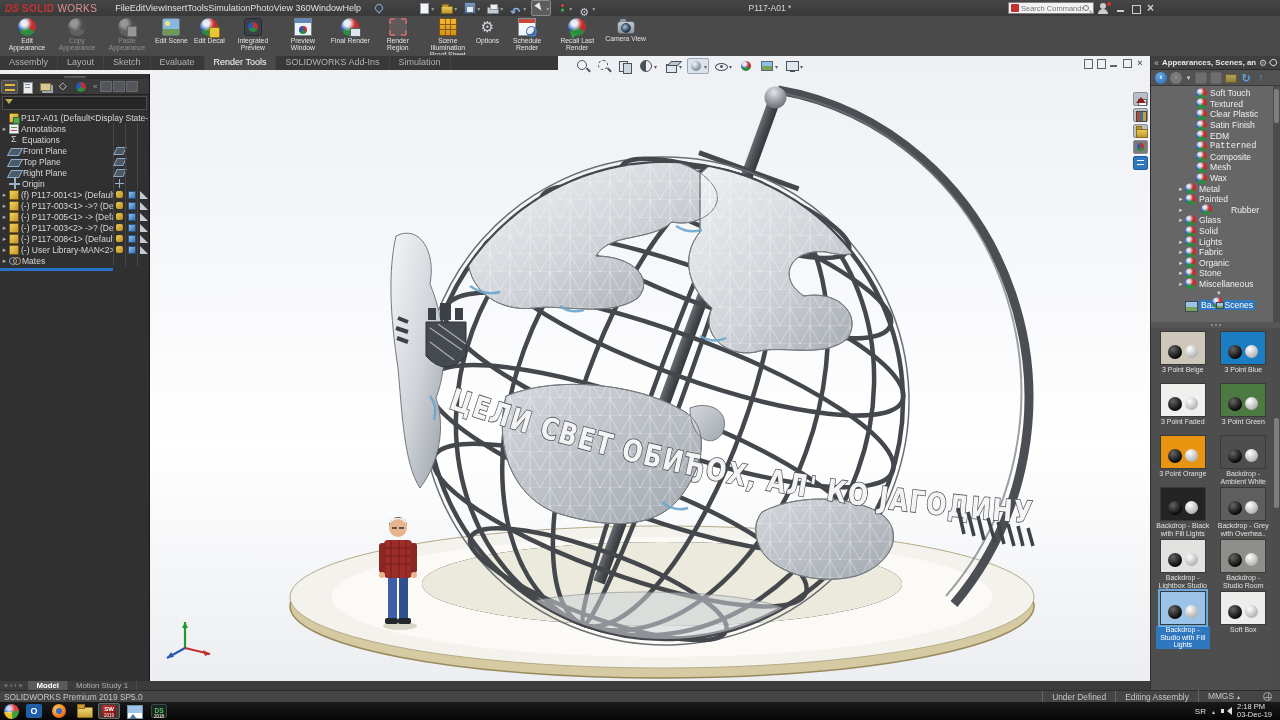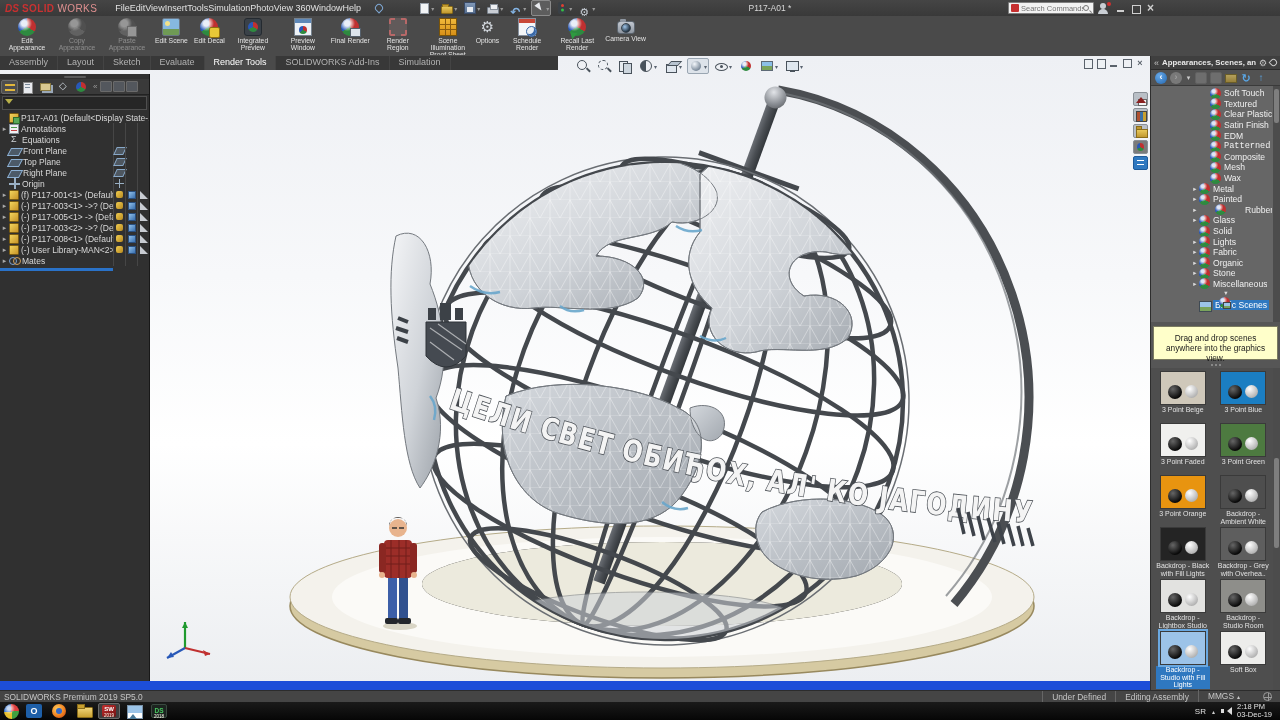--- a/index.html
+++ b/index.html
@@ -183,21 +183,21 @@
   #tp-header .pin{width:7px;height:7px;border:1.3px solid #c8c8c8;border-radius:50% 50% 50% 0;transform:rotate(45deg)}
   #tp-toolbar{height:16px;display:flex;align-items:center;gap:3px;padding:0 4px;background:#525252;border-bottom:1px solid #3a3a3a}
   .tpi{width:12px;height:12px;position:relative;text-align:center}
   .tpi-back{border-radius:50%;background:radial-gradient(circle at 35% 30%,#66a8e8,#2568b0);color:#fff;font-size:9px;line-height:11px;font-weight:bold}
   .tpi-fwd{border-radius:50%;background:#9a9a9a;color:#ddd;font-size:9px;line-height:11px;font-weight:bold;opacity:.55}
   .tpi-caret{color:#ccc;font-size:7px;line-height:12px;width:7px}
   .tpi-brush,.tpi-tag{background:#8a8a8a;border:1px solid #707070;opacity:.5;border-radius:2px}
   .tpi-folder{background:linear-gradient(#cdb460,#a88c34);border:1px solid #70601e;height:9px;margin-top:2px;opacity:.8}
   .tpi-refresh{color:#5aa8e8;font-size:11px;line-height:12px;font-weight:bold}
   .tpi-up{color:#5aa8e8;font-size:10px;line-height:12px;font-weight:bold}
-  #tp-tree{position:relative;height:236px;background:#666;overflow:hidden;padding:2px 8px 0 16px}
+  #tp-tree{position:relative;height:236px;background:#666;overflow:hidden;padding:2px 8px 0 2px}
   .rrow{display:flex;align-items:center;height:10.6px;font-size:8.6px;color:#f0f0f0;white-space:nowrap}
   .rrow.sel .rlabel{background:#2f78c0;color:#fff;padding:0 2px}
   .rcar{width:8px;flex:none;font-size:6.5px;color:#ddd;text-align:center}
   .bi{width:11px;height:11px;flex:none;margin-right:3px;position:relative}
   .bi-ball::before,.bi-scenes::before{content:"";position:absolute;inset:0;border-radius:50%;background:radial-gradient(circle at 35% 30%,rgba(255,255,255,.85) 0 14%,rgba(255,255,255,0) 42%),conic-gradient(#c03030 0 120deg,#2e8a40 0 240deg,#2858b8 0)}
   .bi-scenes::after{content:"";position:absolute;right:-1px;bottom:-1px;width:6px;height:5px;background:linear-gradient(#9cc4e8 0 55%,#7aa45c 0);border:1px solid #444}
   .bi-scene-item::before{content:"";position:absolute;left:0;top:1px;width:11px;height:9px;background:linear-gradient(#9cc4e8 0 55%,#7aa45c 0);border:1px solid #3f4a54}
   .rlabel{overflow:hidden}
   .vscroll{position:absolute;right:0;top:0;bottom:0;width:7px;background:#4c4c4c}
   .vscroll .thumbtrack{position:absolute;left:1px;width:5px;background:#7e7e7e;border-radius:2px}
@@ -847,21 +847,20 @@
           <div class="rrow sel" style="padding-left: 24px;">
             <span class="rcar"></span>
             <span class="bi bi-scene-item"></span>
             <span class="rlabel">Basic Scenes</span>
           </div>
         </div>
       <div class="vscroll">
           <span class="thumbtrack" style="top:3px;height:34px"></span>
         </div>
     </div>
-    <div id="tp-tip">Drag and drop scenes anywhere into the graphics view.</div>
     <div id="tp-split">
         <i></i>
         <i></i>
         <i></i>
       </div>
     <div id="tp-scenes">
       <div id="scene-grid">
 
       <div class="thumb">
             <div class="timg" style="background: rgb(207, 200, 186);"></div>
@@ -911,20 +910,28 @@
             <div class="timg" style="background: rgb(237, 237, 235);"></div>
             <div class="tlab">Soft Box</div>
           </div>
         </div>
       <div class="vscroll">
           <span class="thumbtrack" style="top:90px;height:90px"></span>
         </div>
     </div>
   </div>
 
+  <div id="bottom-tabs">
+    <span class="bt-arrows">«‹›»</span>
+    <span style="display:flex">
+
+    <span class="btab active">Model</span>
+        <span class="btab">Motion Study 1</span>
+      </span>
+  </div>
 
   <div id="statusbar">
     <span id="sb-left">SOLIDWORKS Premium 2019 SP5.0</span>
     <span id="sb-right">
 
     <span class="sbitem"><span>Under Defined</span></span>
         <span class="sbitem"><span>Editing Assembly</span></span>
         <span class="sbitem"><span>MMGS</span><span class="sbcar show">▴</span></span>
       </span>
     <span class="sb-globe"></span>

